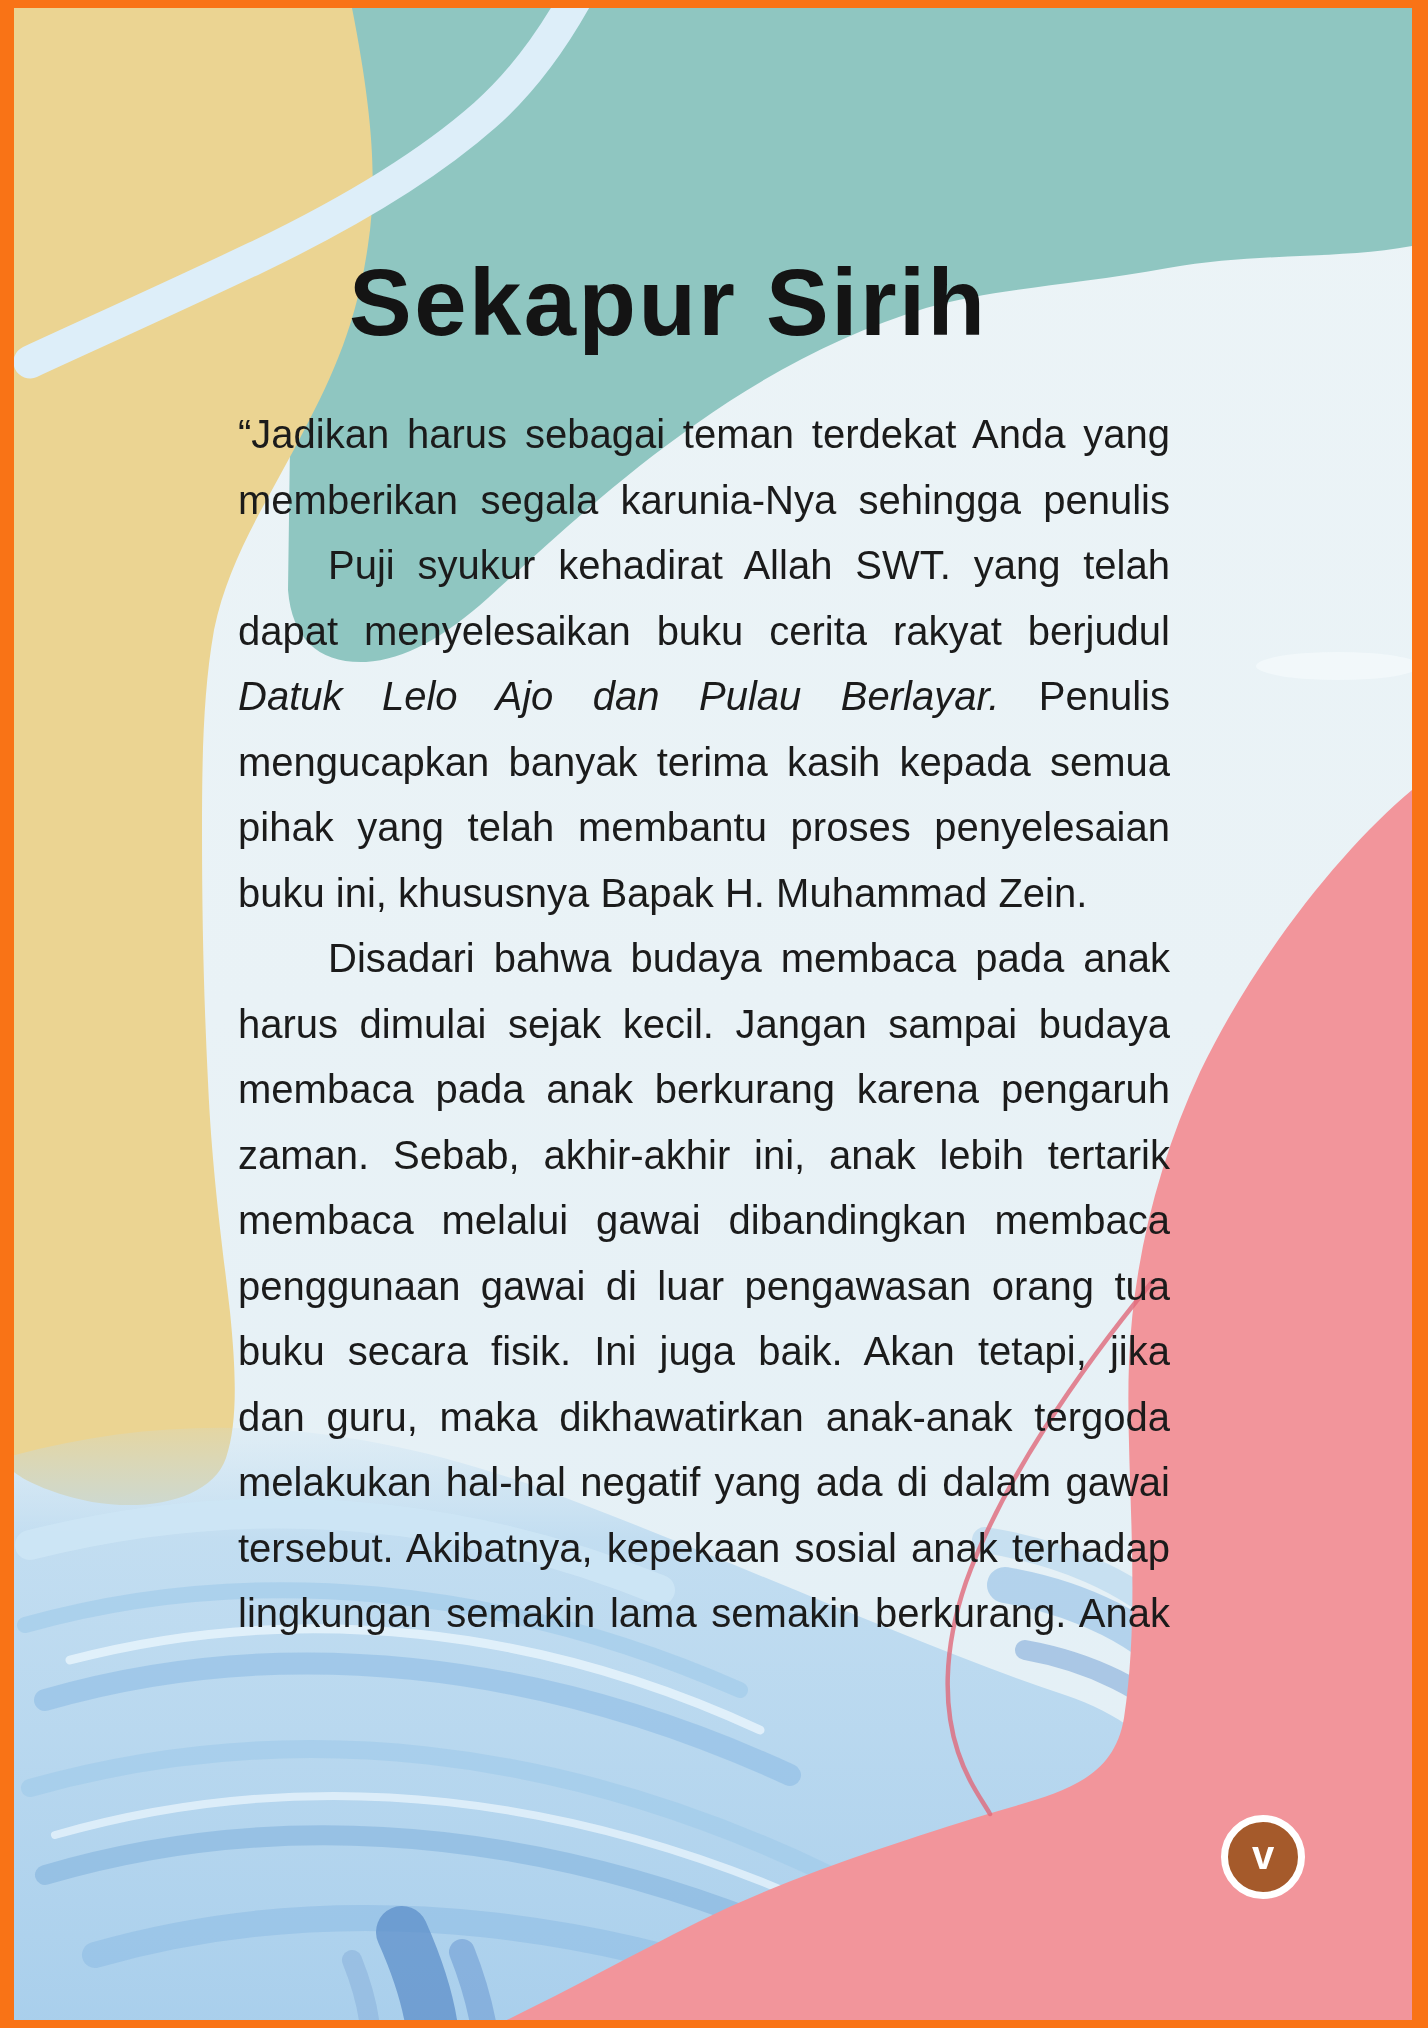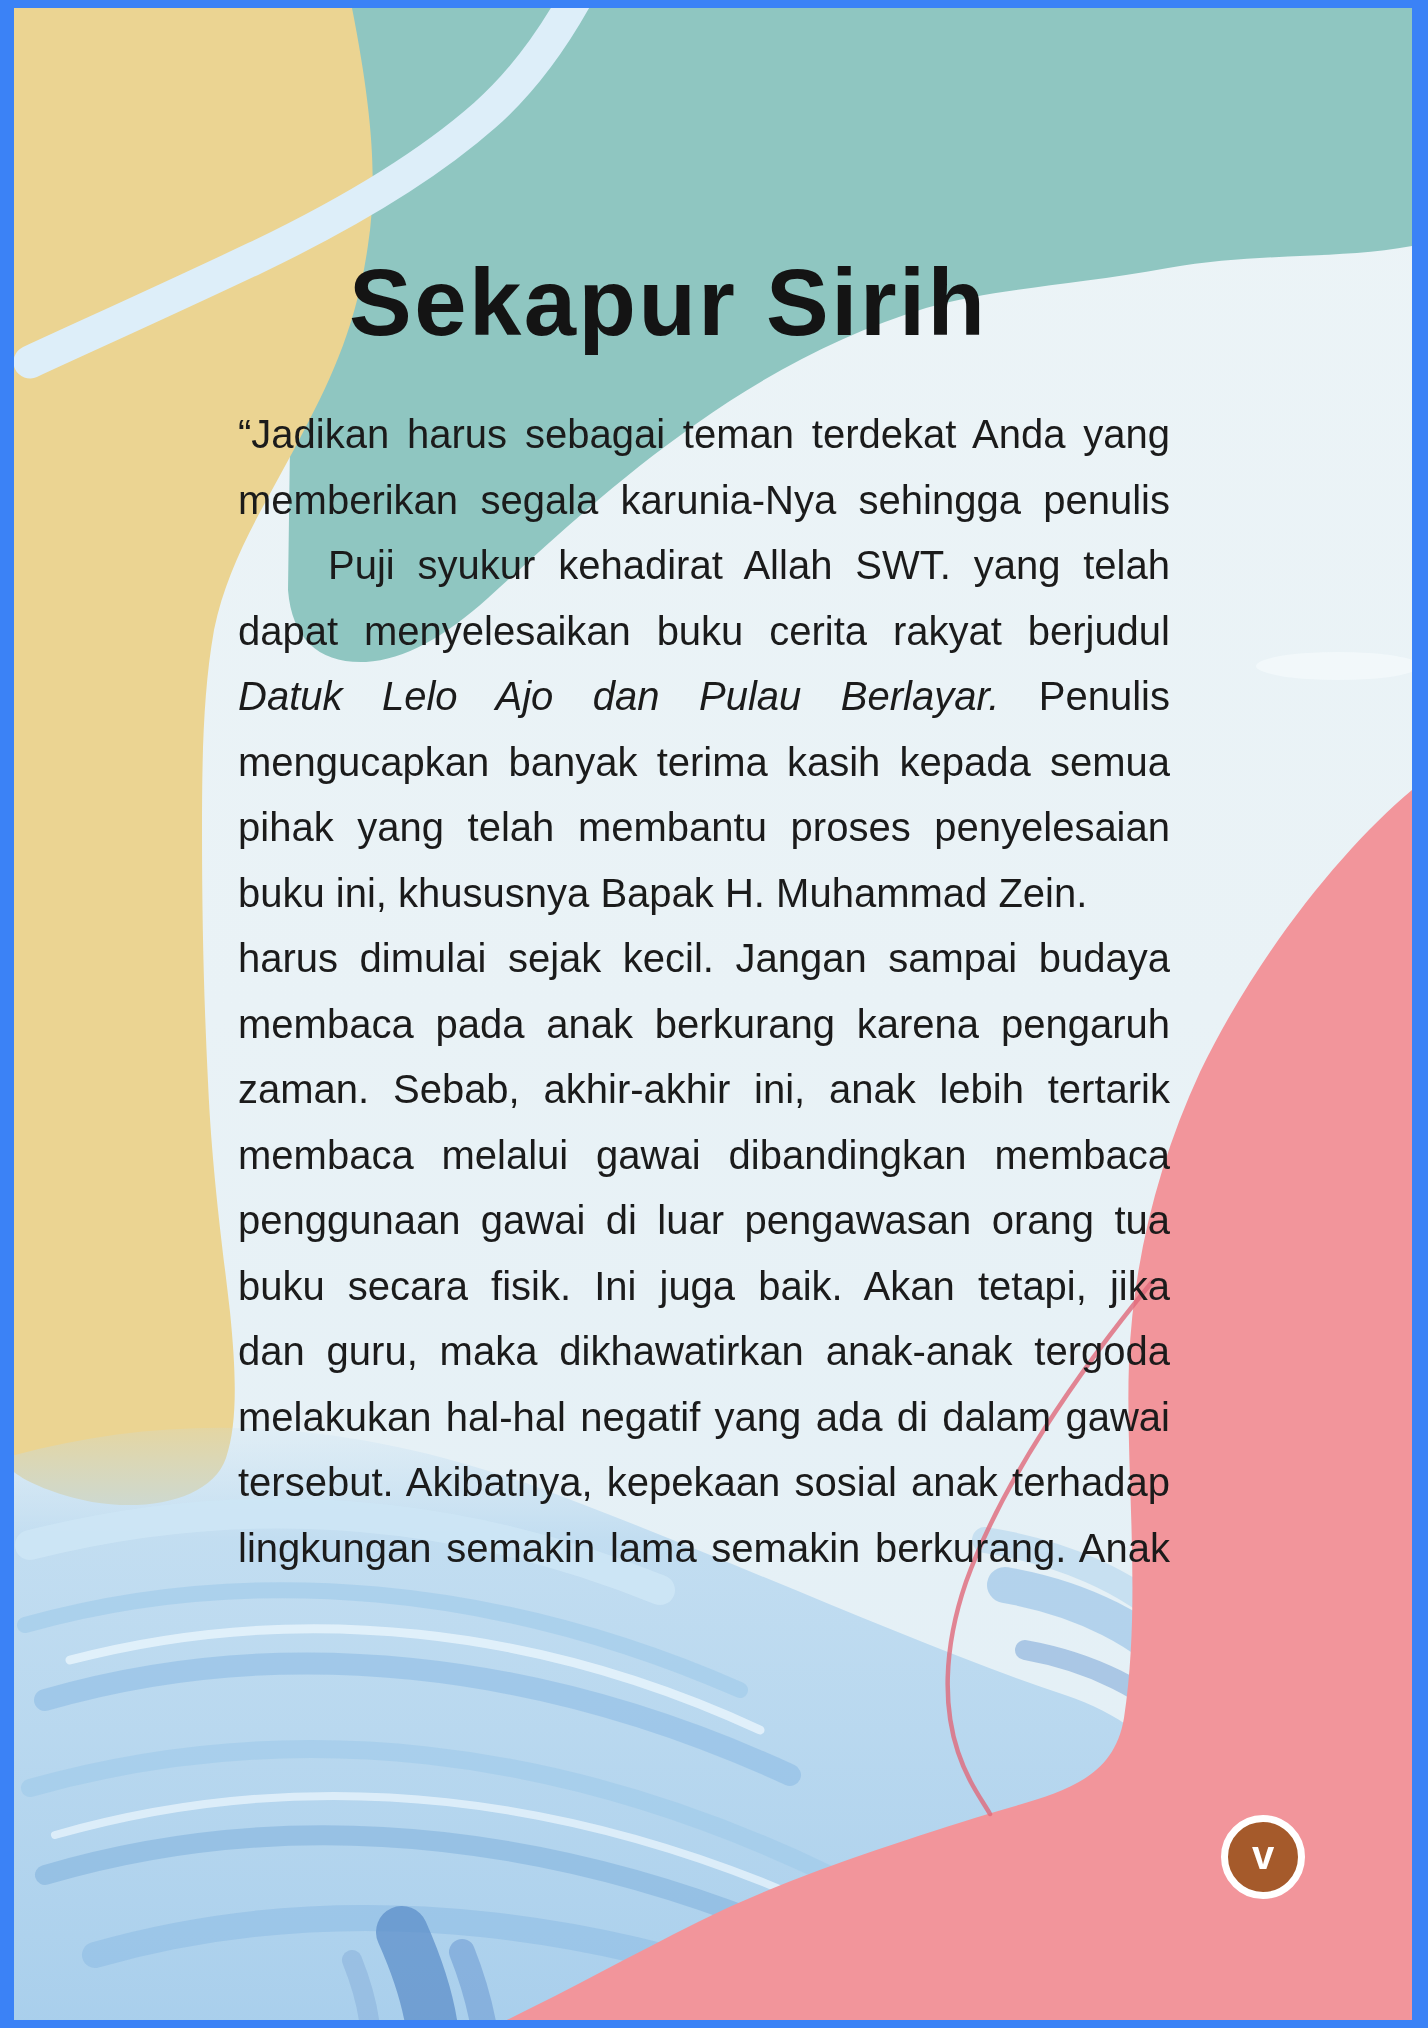--- a/index.html
+++ b/index.html
@@ -1,19 +1,19 @@
 <!DOCTYPE html>
 <html><head>
 <meta charset="utf-8">
 <style>
   html,body{margin:0;padding:0;background:#777;}
   .page{
     position:relative;
     width:1428px;height:2028px;
-    background:#3b82f6;
+    background:#f97316;
     overflow:hidden;
     font-family:"Liberation Sans", sans-serif;
   }
   .art{position:absolute;left:0;top:0;width:1428px;height:2028px;display:block;}
   .title{
     position:absolute;
     left:349px;top:256px;
     font-size:94px;
     font-weight:700;
     letter-spacing:2.5px;
@@ -146,20 +146,21 @@
 
   <div class="body-text">
       <div class="line just"><span>“Jadikan harus sebagai teman terdekat Anda yang</span></div>
       <div class="line just"><span>memberikan segala karunia-Nya sehingga penulis</span></div>
       <div class="line just ind"><span>Puji syukur kehadirat Allah SWT. yang telah</span></div>
       <div class="line just"><span>dapat menyelesaikan buku cerita rakyat berjudul</span></div>
       <div class="line just"><span class="it">Datuk Lelo Ajo dan Pulau Berlayar.</span><span> Penulis</span></div>
       <div class="line just"><span>mengucapkan banyak terima kasih kepada semua</span></div>
       <div class="line just"><span>pihak yang telah membantu proses penyelesaian</span></div>
       <div class="line"><span>buku ini, khususnya Bapak H. Muhammad Zein.</span></div>
+      <div class="line just ind"><span>Disadari bahwa budaya membaca pada anak</span></div>
       <div class="line just"><span>harus dimulai sejak kecil. Jangan sampai budaya</span></div>
       <div class="line just"><span>membaca pada anak berkurang karena pengaruh</span></div>
       <div class="line just"><span>zaman. Sebab, akhir-akhir ini, anak lebih tertarik</span></div>
       <div class="line just"><span>membaca melalui gawai dibandingkan membaca</span></div>
       <div class="line just"><span>penggunaan gawai di luar pengawasan orang tua</span></div>
       <div class="line just"><span>buku secara fisik. Ini juga baik. Akan tetapi, jika</span></div>
       <div class="line just"><span>dan guru, maka dikhawatirkan anak-anak tergoda</span></div>
       <div class="line just"><span>melakukan hal-hal negatif yang ada di dalam gawai</span></div>
       <div class="line just"><span>tersebut. Akibatnya, kepekaan sosial anak terhadap</span></div>
       <div class="line just"><span>lingkungan semakin lama semakin berkurang. Anak</span></div>

